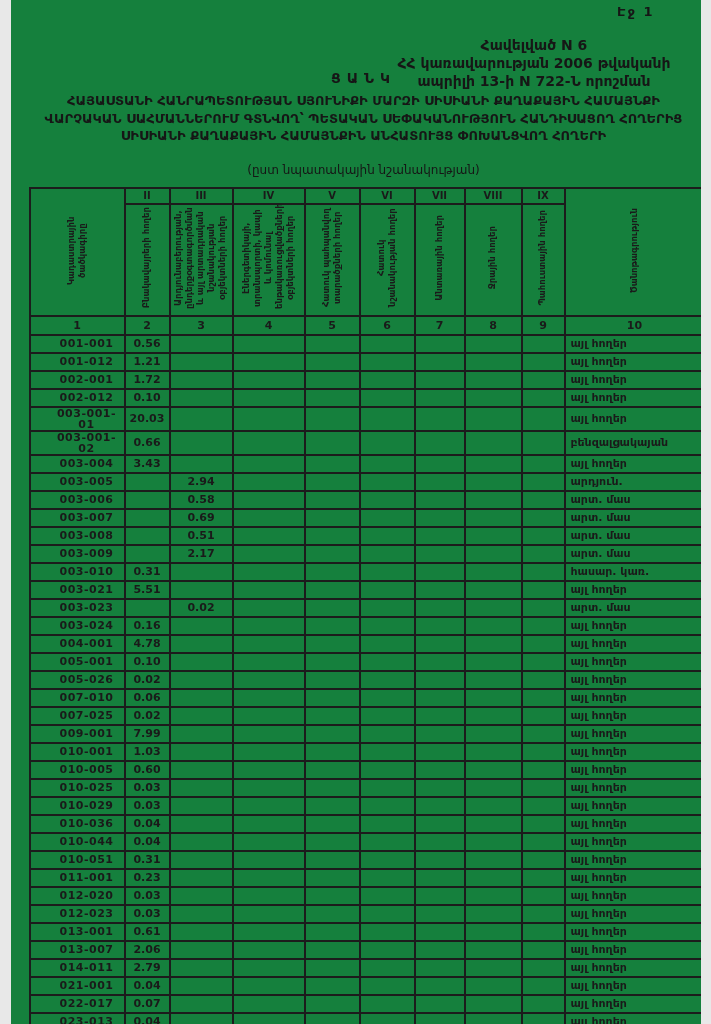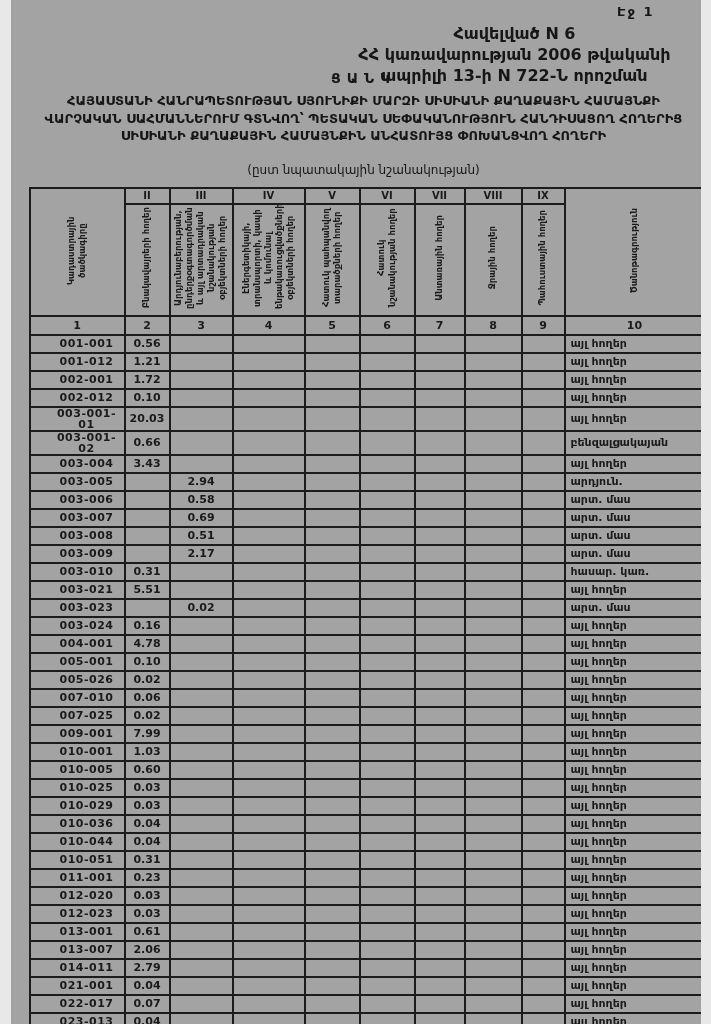--- a/index.html
+++ b/index.html
@@ -3,38 +3,38 @@
 <meta charset="utf-8">
 <style>
   * { margin: 0; padding: 0; box-sizing: border-box; }
   html, body { background: #e8e8e8; }
   body { font-family: "DejaVu Sans", sans-serif; }
   .page {
     position: relative;
     width: 690px;
     height: 1024px;
     margin: 0 auto;
-    background: #a3a3a3;
+    background: #15803d;
     color: #161616;
     overflow: hidden;
   }
   .page-num {
     position: absolute;
     top: 4px;
     right: 46px;
     font-size: 13px;
     font-weight: 700;
     letter-spacing: 2px;
   }
   .appendix {
     position: absolute;
-    top: 24px;
+    top: 36px;
     right: 30px;
     text-align: center;
-    font-size: 16px;
+    font-size: 14px;
     font-weight: 700;
     line-height: 1.3;
   }
   .title-block {
     padding-top: 70px;
     text-align: center;
     padding-left: 16px;
   }
   .cank {
     font-size: 14px;

